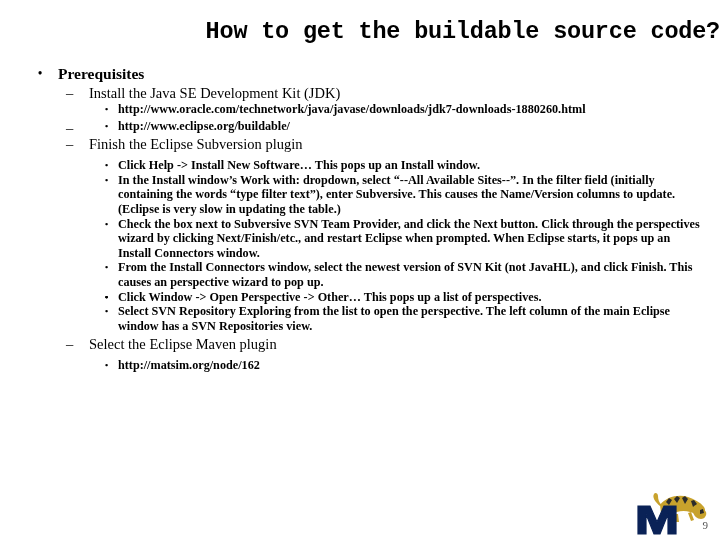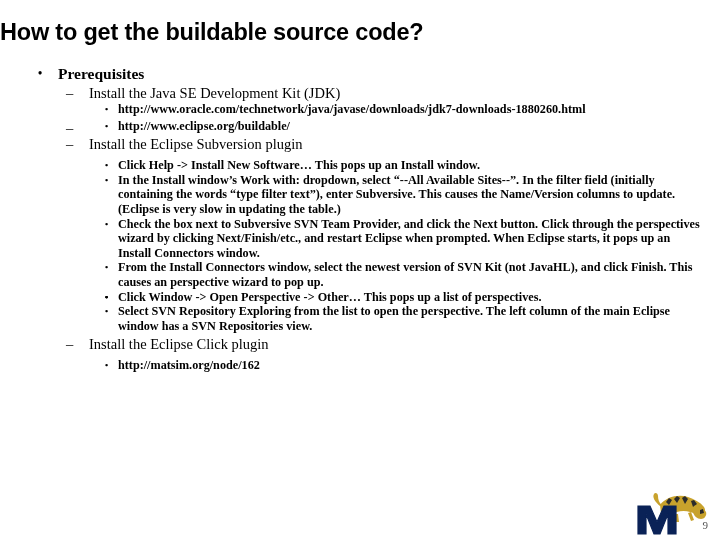--- a/index.html
+++ b/index.html
@@ -21,22 +21,22 @@
     height: 540px;
     background: #ffffff;
   }
 
   
   .slide-title {
     position: absolute;
     left: 0;
     top: 18px;
     width: 720px;
-    text-align: left;
-    font-family: Liberation Sans, sans-serif;
+    text-align: right;
+    font-family: Liberation Mono, monospace;
     font-weight: bold;
     font-size: 23.5px;
     line-height: 28px;
     letter-spacing: -0.2px;
     color: #000000;
     white-space: nowrap;
   }
 
   
   .body-area {
@@ -128,30 +128,30 @@
 <div class="slide">
 
   <div class="slide-title">How to get the buildable source code?</div>
 
   <div class="body-area" id="body-area">
       <div class="lvl1"><span class="mk">•</span><span class="tx">Prerequisites</span></div>
       <div class="lvl2"><span class="mk">–</span><span class="tx">Install the Java SE Development Kit (JDK)</span></div>
       <div class="lvl3"><span class="mk">•</span><span class="tx">http://www.oracle.com/technetwork/java/javase/downloads/jdk7-downloads-1880260.html</span></div>
       <div class="lvl2 gap-before"><span class="mk">–</span></div>
       <div class="lvl3"><span class="mk">•</span><span class="tx">http://www.eclipse.org/buildable/</span></div>
-      <div class="lvl2 gap-before"><span class="mk">–</span><span class="tx">Install the Eclipse Subversion plugin</span></div>
+      <div class="lvl2 gap-before"><span class="mk">–</span><span class="tx">Finish the Eclipse Subversion plugin</span></div>
       <div class="lvl3 gap-before"><span class="mk">•</span><span class="tx">Click Help -&gt; Install New Software… This pops up an Install window.</span></div>
       <div class="lvl3"><span class="mk">•</span><span class="tx">In the Install window’s Work with: dropdown, select “--All Available Sites--”. In the filter field (initially containing the words “type filter text”), enter Subversive. This causes the Name/Version columns to update. (Eclipse is very slow in updating the table.)</span></div>
       <div class="lvl3"><span class="mk">•</span><span class="tx">Check the box next to Subversive SVN Team Provider, and click the Next button. Click through the perspectives wizard by clicking Next/Finish/etc., and restart Eclipse when prompted. When Eclipse starts, it pops up an Install Connectors window.</span></div>
       <div class="lvl3"><span class="mk">•</span><span class="tx">From the Install Connectors window, select the newest version of SVN Kit (not JavaHL), and click Finish. This causes an perspective wizard to pop up.</span></div>
       <div class="lvl3"><span class="mk">•</span></div>
       <div class="lvl3"><span class="mk">•</span></div>
       <div class="lvl3"><span class="mk">•</span><span class="tx">Click Window -&gt; Open Perspective -&gt; Other… This pops up a list of perspectives.</span></div>
       <div class="lvl3"><span class="mk">•</span><span class="tx">Select SVN Repository Exploring from the list to open the perspective. The left column of the main Eclipse window has a SVN Repositories view.</span></div>
-      <div class="lvl2 gap-before"><span class="mk">–</span><span class="tx">Install the Eclipse Click plugin</span></div>
+      <div class="lvl2 gap-before"><span class="mk">–</span><span class="tx">Select the Eclipse Maven plugin</span></div>
       <div class="lvl3 gap-before"><span class="mk">•</span><span class="tx">http://matsim.org/node/162</span></div>
     </div>
 
   <div class="logo-wrap">
     <svg width="78" height="46" viewBox="0 0 78 46" xmlns="http://www.w3.org/2000/svg">
 
       <g>
         <path d="M30 13 C36 5, 48 2, 58 5 C64 7, 70 10, 74 15 C76 18, 75 22, 72 23 C68 24, 64 21, 60 20 C54 18, 46 19, 41 23 C37 26, 33 25, 31 21 Z" fill="#c8a22c"></path>
 
         <path d="M36 10 L39 6 L42 8 L39 13 Z" fill="#2b2b2b"></path>

